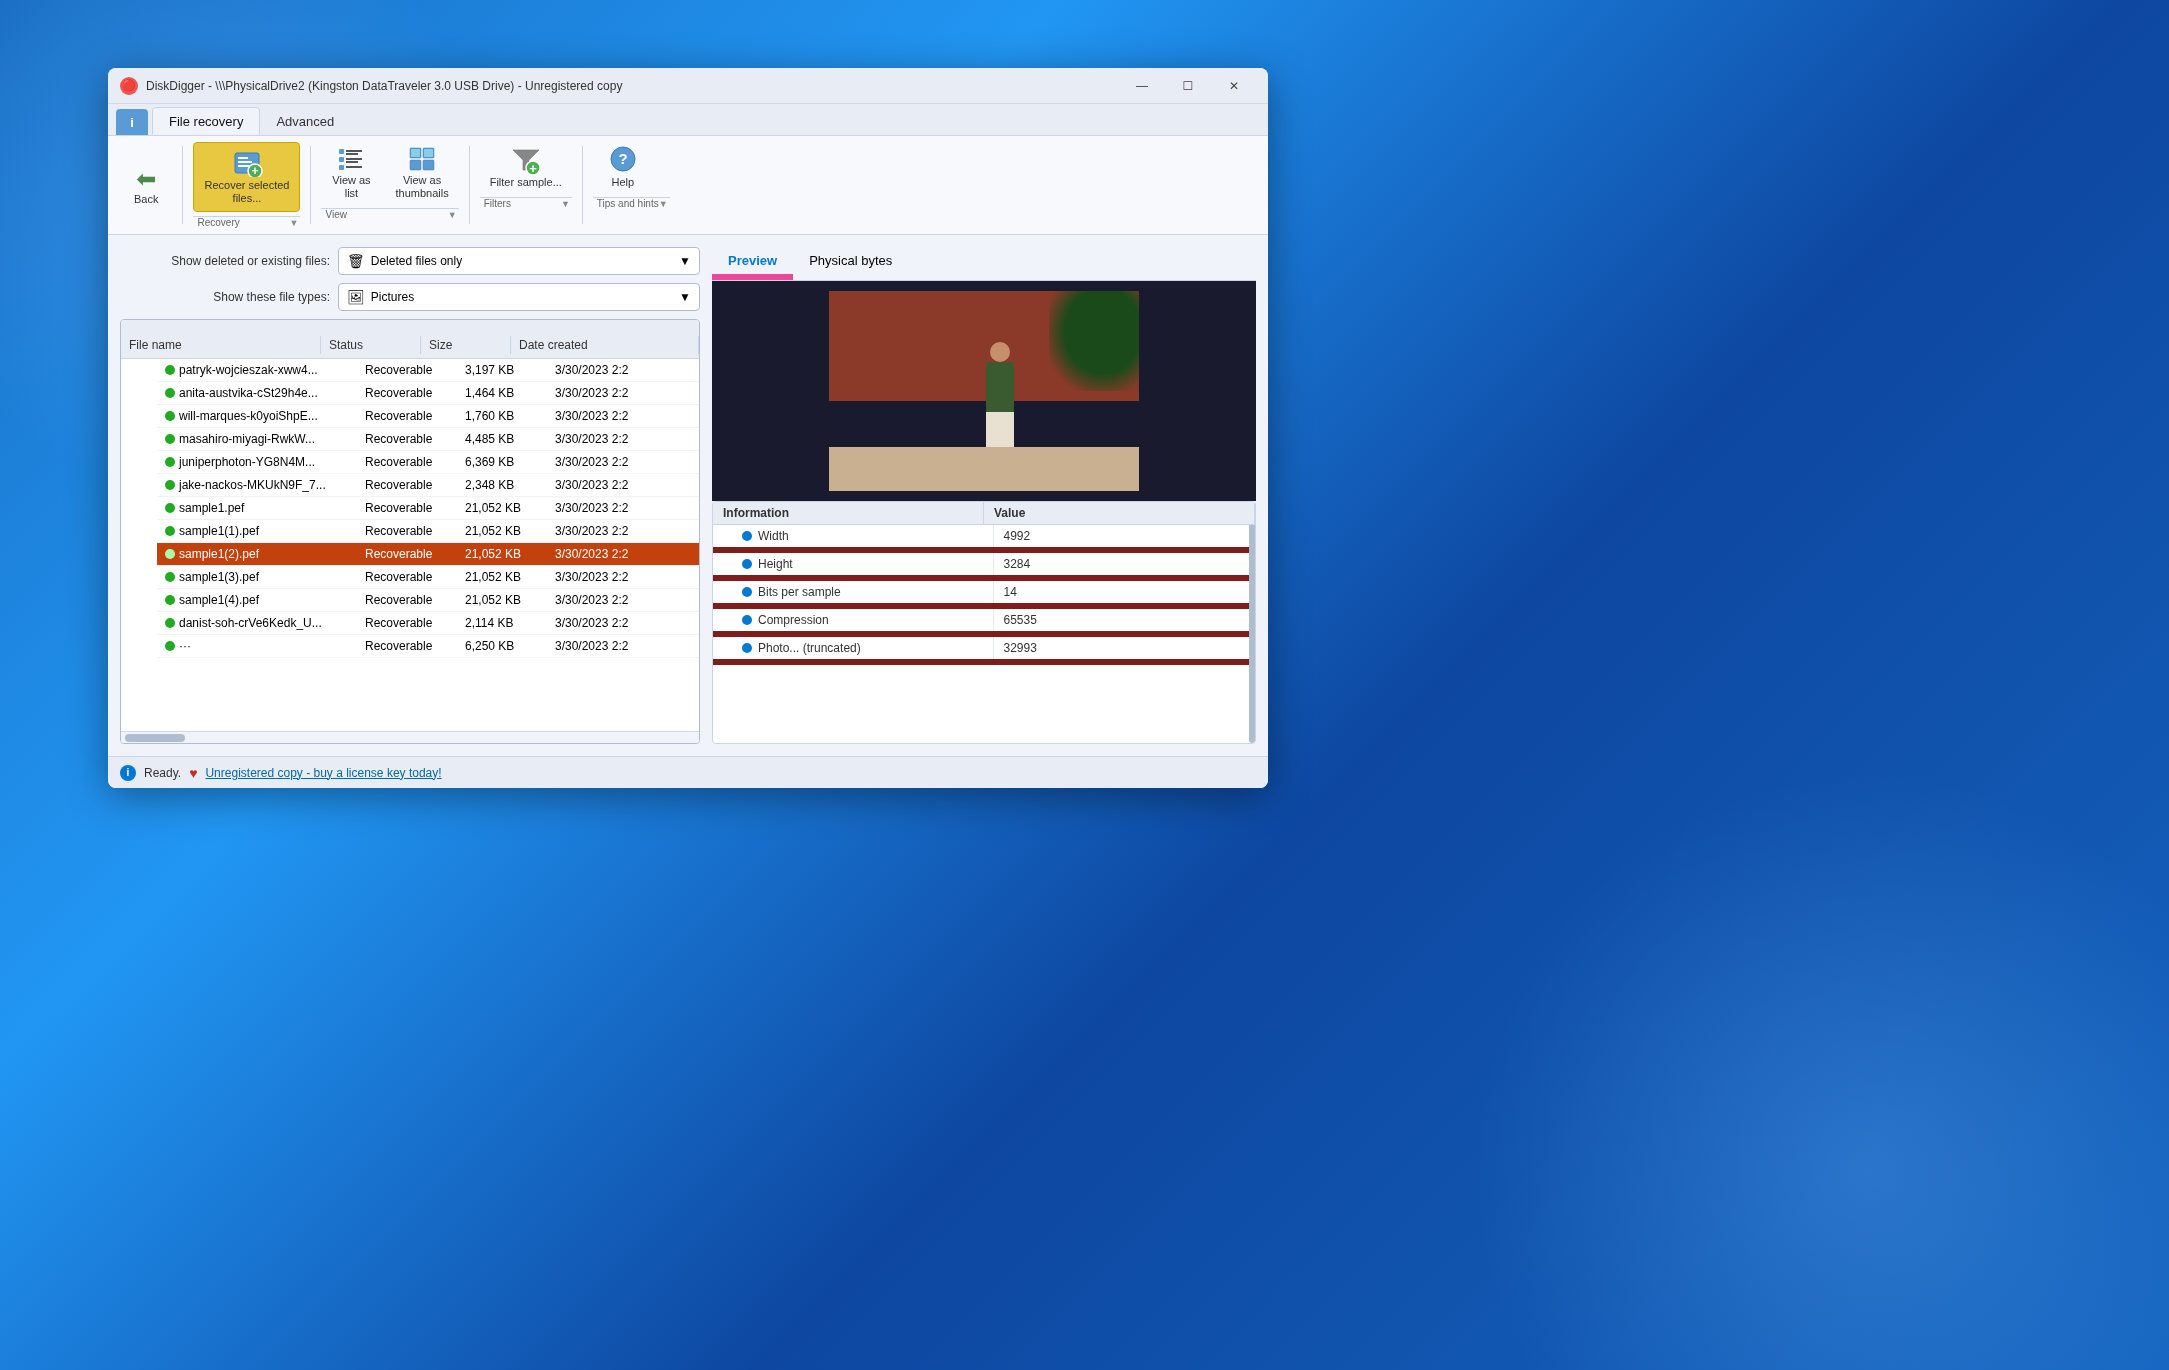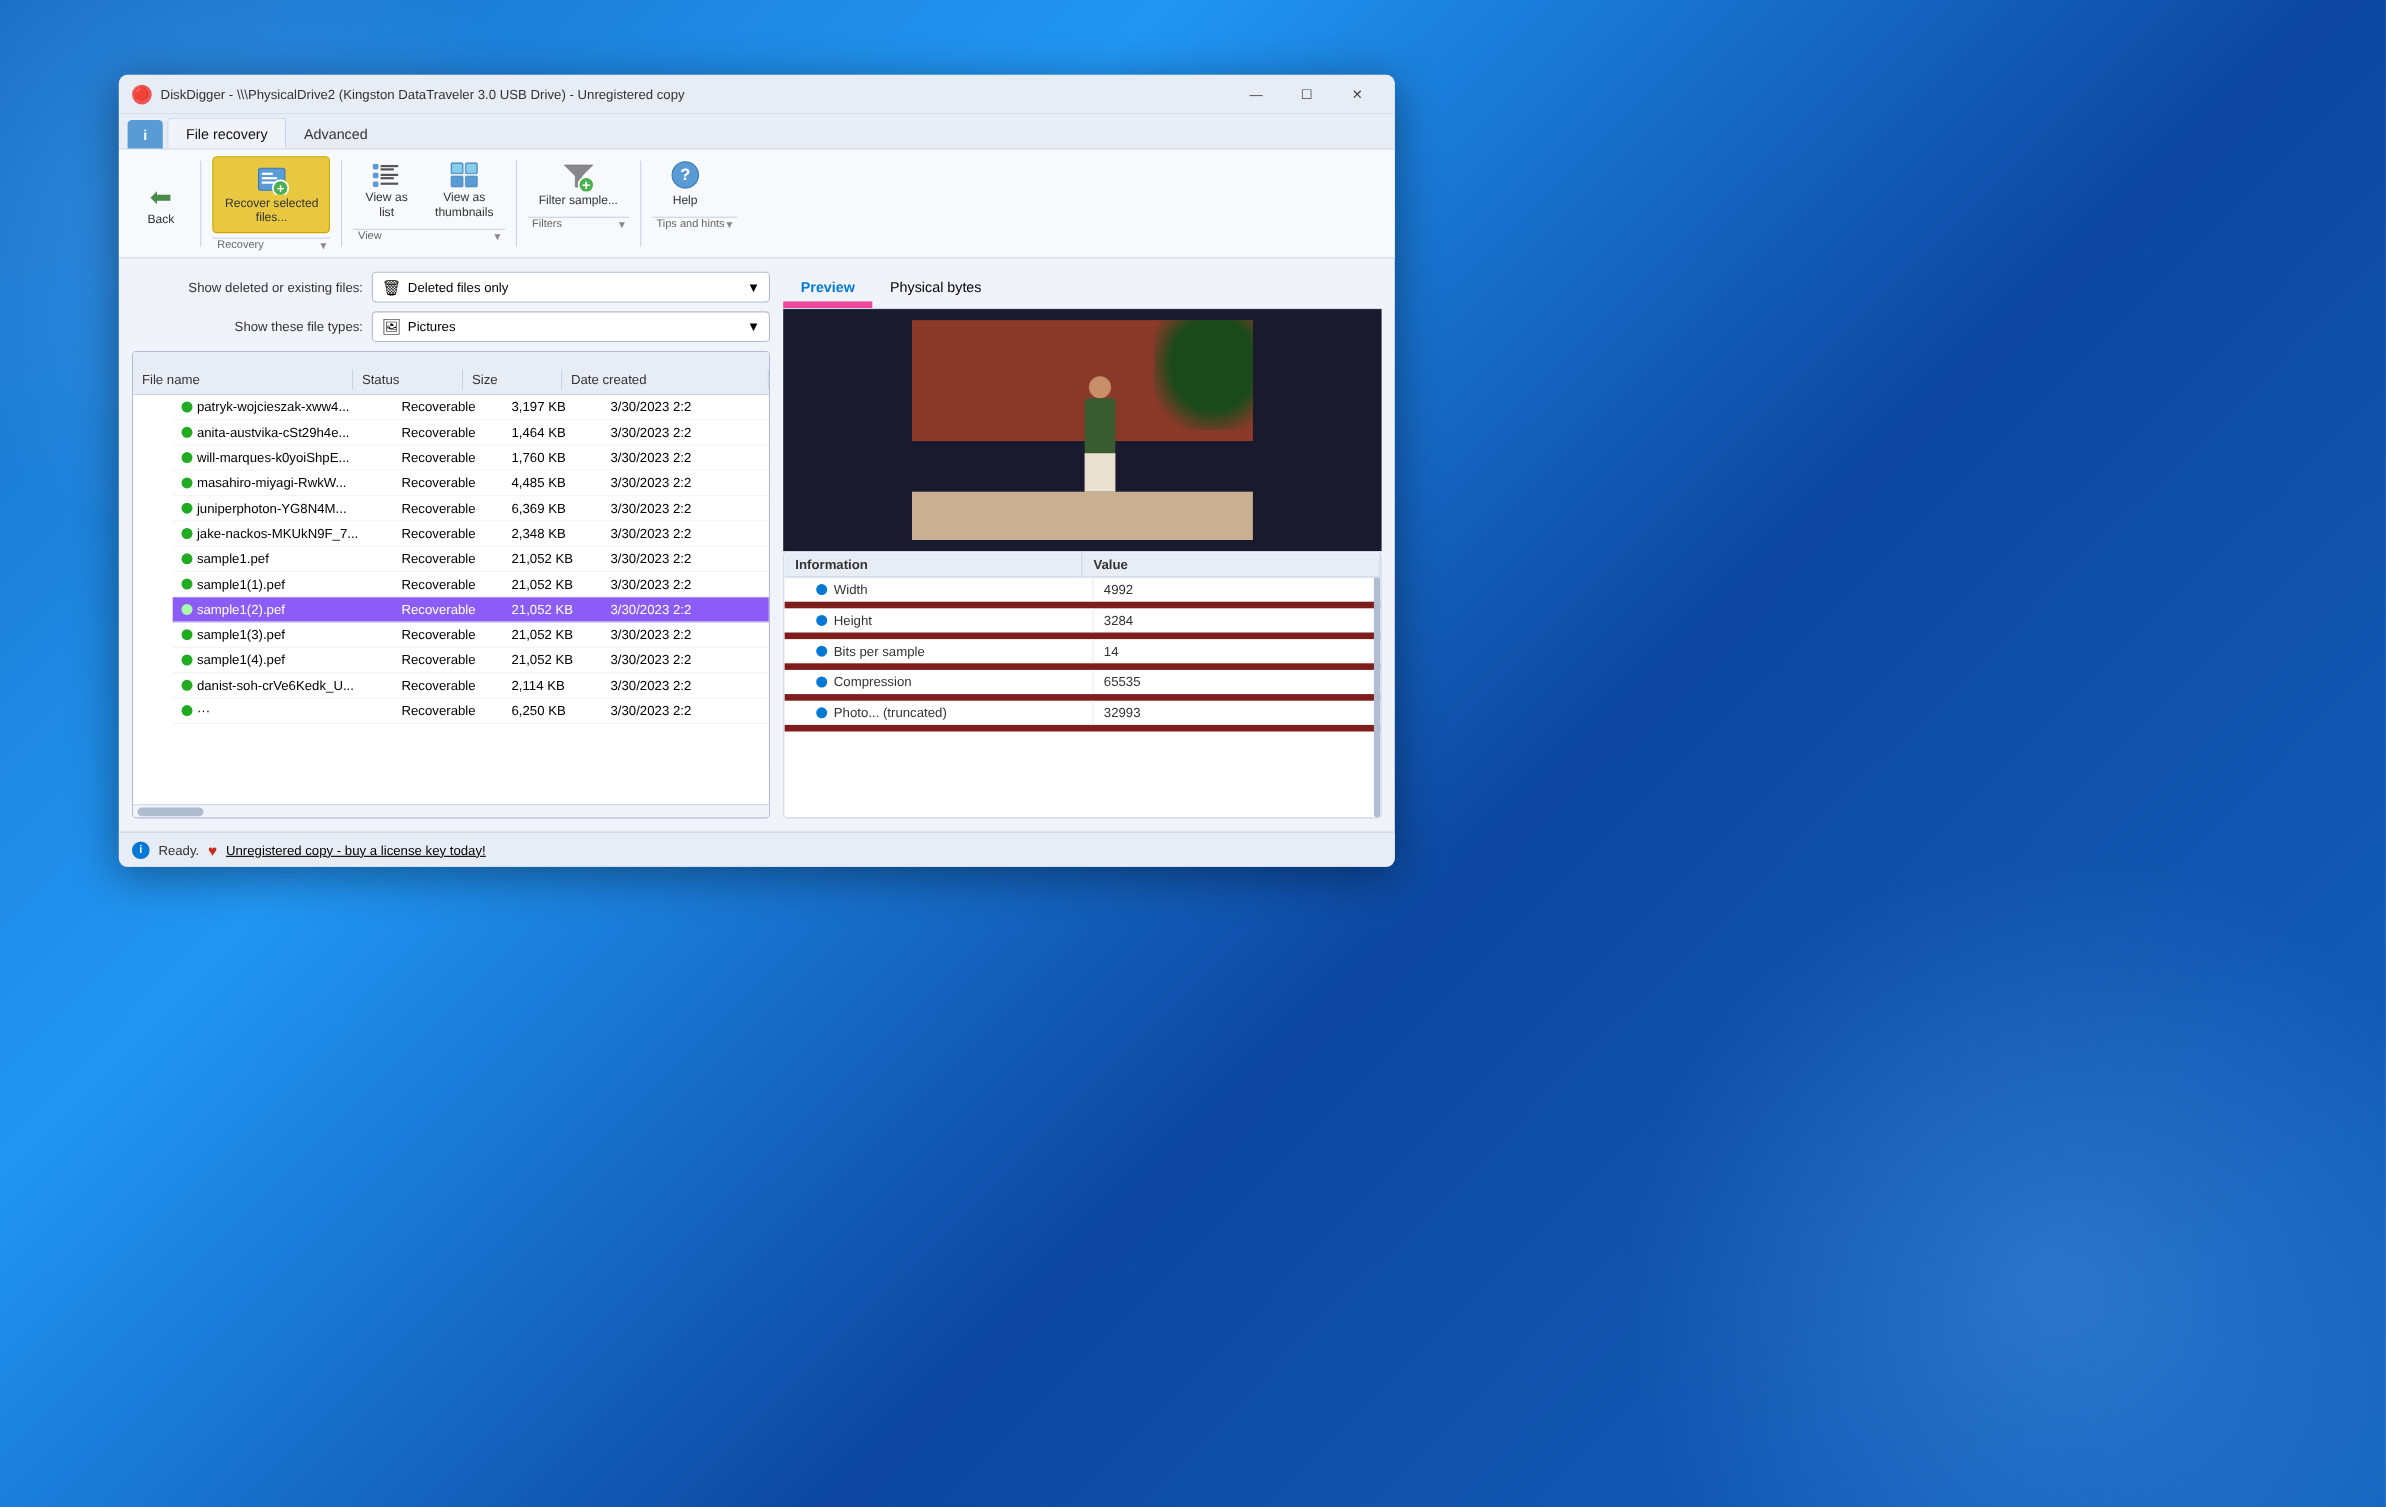--- a/index.html
+++ b/index.html
@@ -242,21 +242,21 @@
       flex: 1;
       padding-left: 36px;
     }
     .file-row {
       display: grid;
       grid-template-columns: 200px 100px 90px 1fr;
       padding: 2px 0;
       border-bottom: 1px solid #f0f4fa;
       cursor: pointer;
     }
-    .file-row.selected { background: #8b5cf6; color: white; }
+    .file-row.selected { background: #c2410c; color: white; }
     .file-row-cell {
       padding: 2px 8px;
       font-size: 12px;
       white-space: nowrap;
       overflow: hidden;
       text-overflow: ellipsis;
       display: flex;
       align-items: center;
       gap: 4px;
     }
@@ -415,21 +415,21 @@
       font-size: 12px;
       color: #333;
       font-weight: 500;
     }
     .status-heart {
       color: #c42b1c;
       font-size: 14px;
     }
     .status-link {
       font-size: 12px;
-      color: #000000;
+      color: #0369a1;
       text-decoration: underline;
       cursor: pointer;
     }
     
     .icon-recover { font-size: 22px; }
     .icon-filter { font-size: 20px; color: #4a9a4a; }
     .icon-help { font-size: 20px; color: #5b9bd5; }
     
     .toolbar-group-wrapper {
       display: flex;

